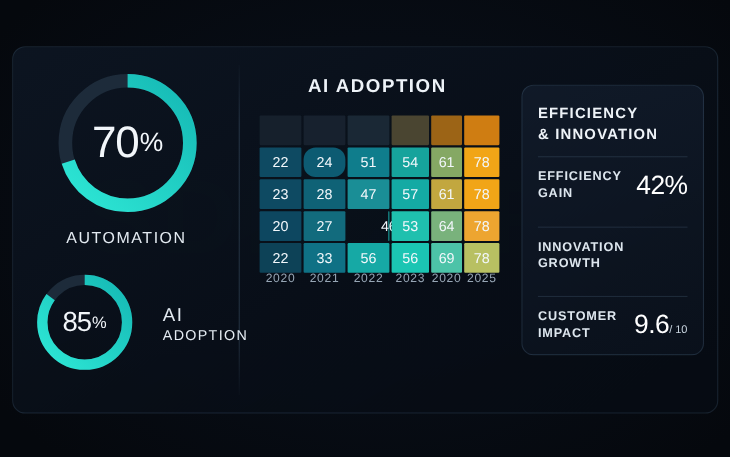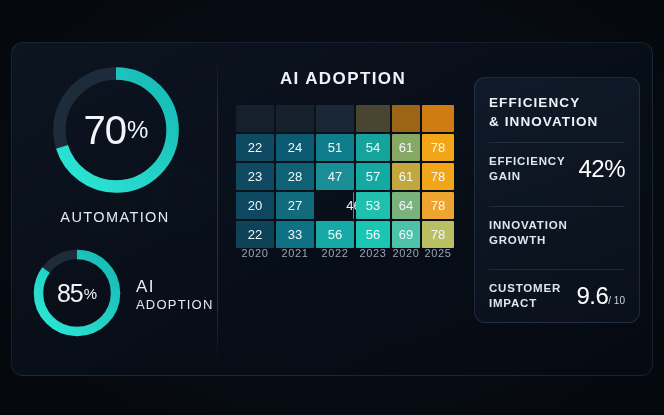--- a/index.html
+++ b/index.html
@@ -57,21 +57,21 @@
   .donut-big .donut-val { font-size: 40px; font-weight: 400; }
   .donut-sm  .donut-val { font-size: 25px; font-weight: 400; }
   .donut-val .pct { font-size: 0.60em; margin-left: 1px; letter-spacing: 0; }
 
   .label-automation {
     position: absolute; left: 0; top: 166px; width: 206px;
     text-align: center;
     color: #e4ebf2; font-size: 14.5px; letter-spacing: 1.4px;
   }
   .label-ai {
-    position: absolute; left: 124px; top: 233px; width: 86px;
+    position: absolute; left: 136px; top: 233px; width: 86px;
     color: #e4ebf2; font-size: 14.5px; letter-spacing: 1.2px; line-height: 1.25;
   }
   .label-ai .l1 { display:block; font-size: 17px; letter-spacing: 1.4px; }
   .label-ai .l2 { display:block; font-size: 13px; letter-spacing: 1.2px; }
 
   .divider {
     position: absolute; left: 205px; top: 16px;
     width: 1px; height: 300px;
     background: linear-gradient(to bottom, rgba(120,160,195,0.02), rgba(120,160,195,0.22) 18%, rgba(120,160,195,0.22) 82%, rgba(120,160,195,0.02));
   }
@@ -195,21 +195,21 @@
     <div class="center-pane">
       <div class="heat-title">AI ADOPTION</div>
       <div class="heat-grid" id="heat-grid">
           <div class="cell empty" style="background: rgb(22, 32, 44);"></div>
           <div class="cell empty" style="background: rgb(23, 33, 46);"></div>
           <div class="cell empty" style="background: rgb(26, 40, 53);"></div>
           <div class="cell empty" style="background: rgb(74, 69, 49);"></div>
           <div class="cell empty" style="background: rgb(156, 100, 22);"></div>
           <div class="cell empty" style="background: rgb(207, 125, 18);"></div>
           <div class="cell" style="background: rgb(14, 74, 98);">22</div>
-          <div class="cell" style="background: rgb(13, 91, 114);">24</div>
+          <div class="cell" style="background: rgb(13, 91, 114); border-radius: 11px;">24</div>
           <div class="cell" style="background: rgb(15, 125, 140);">51</div>
           <div class="cell" style="background: rgb(22, 163, 156);">54</div>
           <div class="cell" style="background: rgb(133, 168, 100);">61</div>
           <div class="cell" style="background: rgb(241, 165, 23);">78</div>
           <div class="cell" style="background: rgb(14, 74, 98);">23</div>
           <div class="cell" style="background: rgb(15, 98, 118);">28</div>
           <div class="cell" style="background: rgb(26, 142, 150);">47</div>
           <div class="cell" style="background: rgb(20, 170, 164);">57</div>
           <div class="cell" style="background: rgb(194, 167, 63);">61</div>
           <div class="cell" style="background: rgb(241, 165, 23);">78</div>

